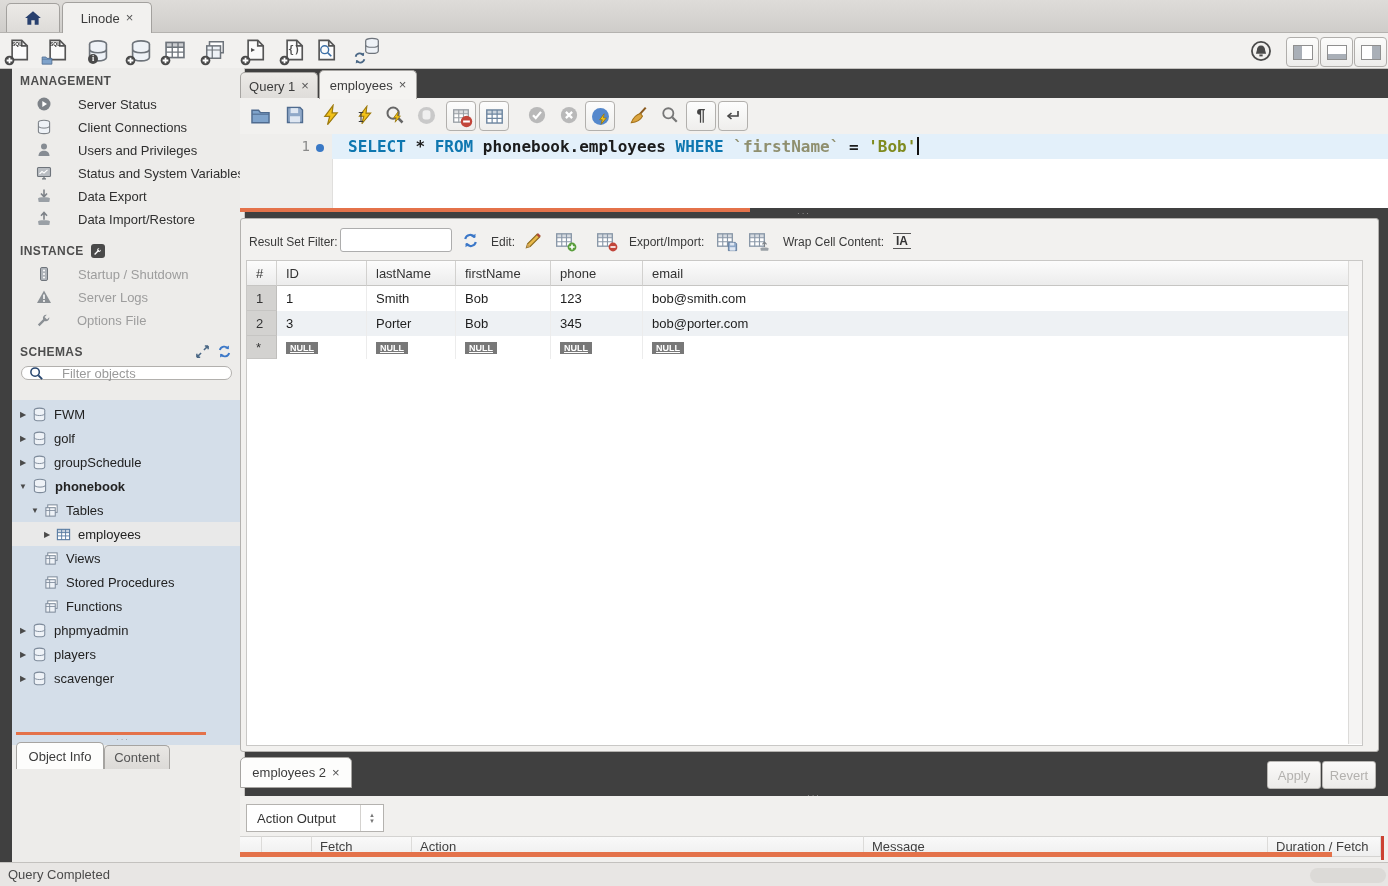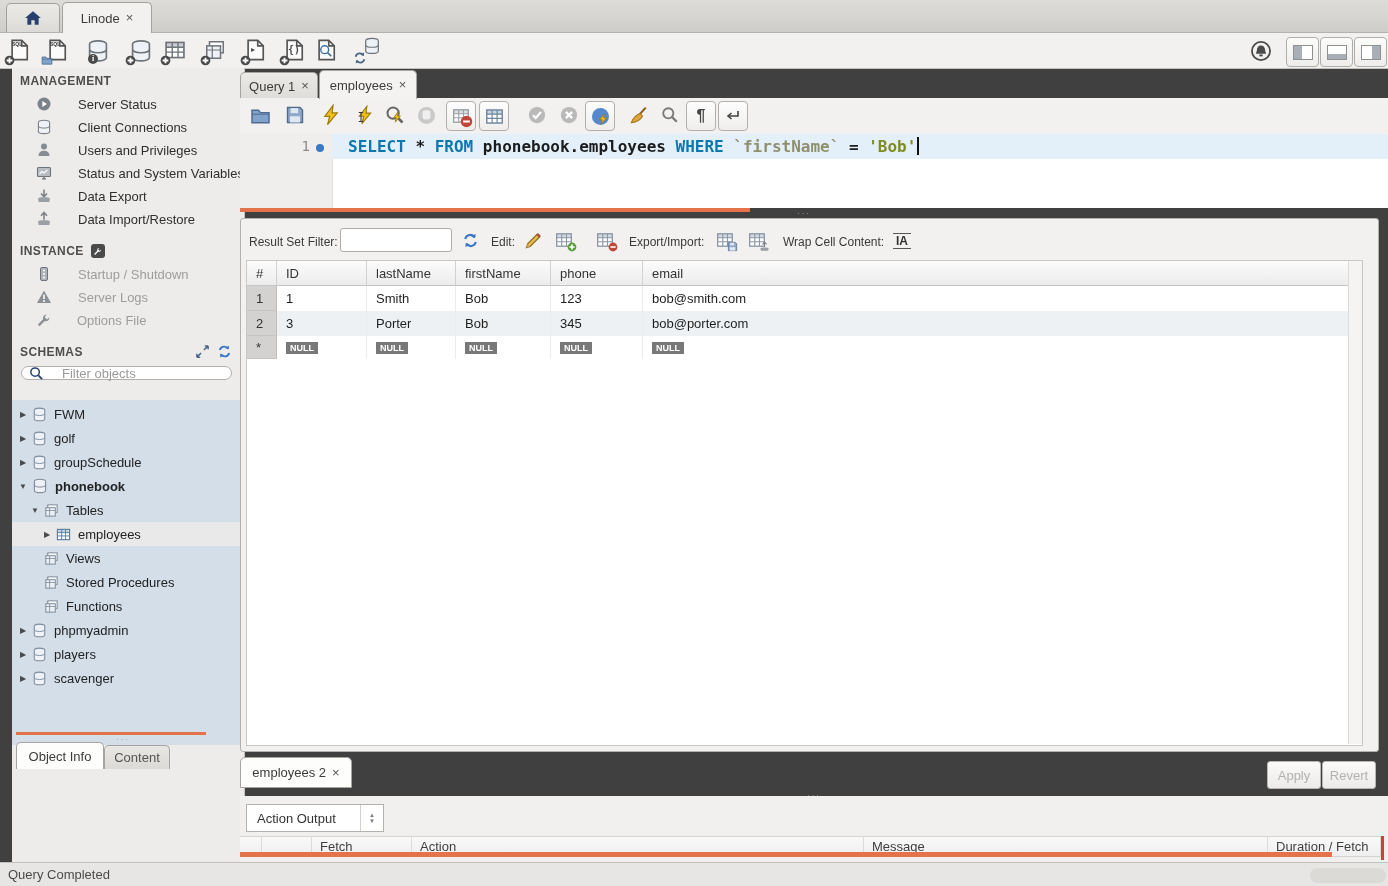--- a/index.html
+++ b/index.html
@@ -85,21 +85,21 @@
   .rt-label{position:absolute;top:16px;font-size:12px;color:#3a3a3a;white-space:nowrap;}
   #rs-filter-input{position:absolute;left:99px;top:9px;width:112px;height:24px;border:1px solid #adadad;border-radius:3px;background:#fff;font-size:12px;padding:0 5px;box-sizing:border-box;font-family:"Liberation Sans",sans-serif;}
   .rt-icon{position:absolute;top:10px;width:22px;height:22px;display:flex;align-items:center;justify-content:center;}
 
   
   #grid{position:absolute;left:5px;top:41px;width:1115px;height:484px;background:#fff;border:1px solid #c9c8c6;}
   .gh{position:absolute;top:0;height:25px;background:linear-gradient(#fcfcfc,#ececec);border-right:1px solid #d2d1cf;border-bottom:1px solid #c6c5c3;font-size:13px;color:#333;display:flex;align-items:center;padding-left:9px;box-sizing:border-box;}
   .gc{position:absolute;height:25px;font-size:13px;color:#1e1e1e;display:flex;align-items:center;padding-left:9px;box-sizing:border-box;border-right:1px solid #ececec;}
   .rownum{background:#d3d2d0;border-right:1px solid #bfbebc;border-bottom:1px solid #c6c5c3;color:#333;}
   .altrow{background:#eef1f4;}
-  .nullbadge{display:inline-block;background:#787878;color:#fff;font-size:9px;font-weight:bold;padding:1px 4px;line-height:10px;}
+  .nullbadge{display:inline-block;background:#787878;color:#fff;font-size:9px;font-weight:bold;padding:1px 4px;line-height:10px;text-decoration:underline;}
   #grid-vscroll{position:absolute;right:0;top:0;width:13px;height:483px;background:#f5f4f3;border-left:1px solid #dcdbd9;}
 
   
   #rtab-employees2{left:240px;top:757px;width:112px;height:31px;background:#fdfdfc;border:1px solid #a6a4a1;border-radius:5px 5px 0 0;display:flex;align-items:center;justify-content:center;gap:6px;font-size:13px;color:#3c3c3c;box-sizing:border-box;z-index:2;}
   .btn{position:absolute;top:761px;height:26px;border:1px solid #b9b7b4;border-radius:3px;background:linear-gradient(#fbfaf9,#ecebe9);font-size:13px;color:#b3b1ae;display:flex;align-items:center;justify-content:center;}
 
   
   #output-panel{left:240px;top:796px;width:1148px;height:66px;background:#f1f0ee;}
   #action-select{position:absolute;left:6px;top:8px;width:138px;height:28px;background:#fff;border:1px solid #b4b2af;border-radius:0;box-sizing:border-box;display:flex;align-items:center;font-size:13px;color:#333;}
   #action-select .lbl{padding-left:10px;flex:1;}

